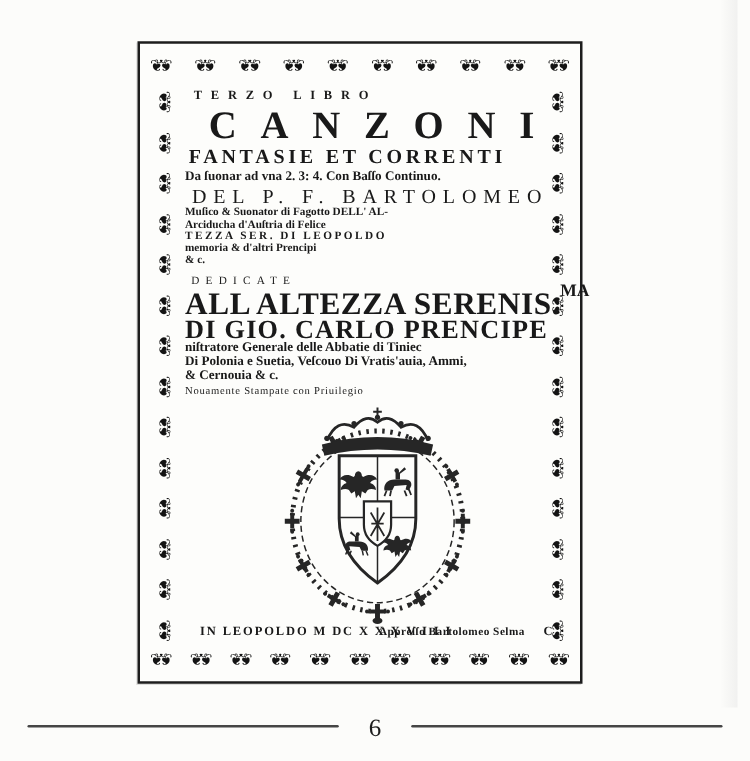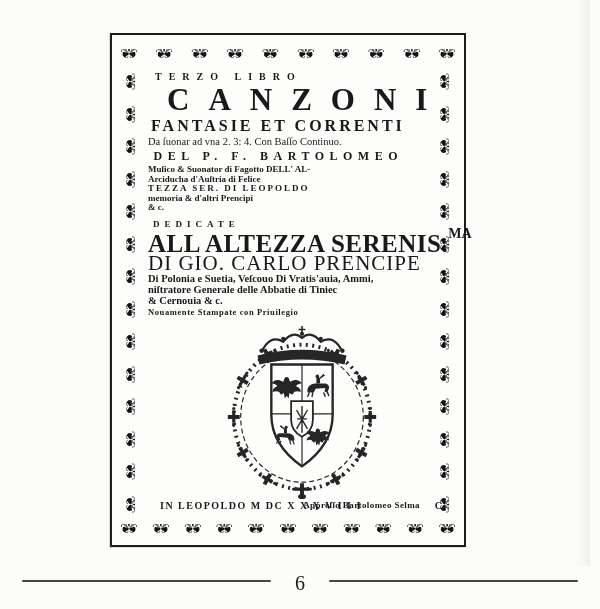--- a/index.html
+++ b/index.html
@@ -35,29 +35,29 @@
   .orn-col.right{right:5px}
   .fl{display:inline-flex;font-family:"DejaVu Sans",sans-serif;font-size:13px;
       line-height:1;color:#131313;letter-spacing:-2px}
   .fl .mir{transform:scaleX(-1)}
   .orn-col .fl{transform:rotate(90deg)}
   
   .tl{position:absolute;left:36px;right:36px;text-align:left;white-space:nowrap}
   .l-header   {top:36px;font-size:10px;font-weight:700;letter-spacing:7px;padding-left:7px}
   .l-title    {top:47px;font-size:31px;font-weight:700;letter-spacing:19px;padding-left:19px}
   .l-subtitle {top:82px;font-size:16px;font-weight:700;letter-spacing:3px;padding-left:3px}
-  .l-scoring  {top:101px;font-size:10.5px;font-weight:400}
-  .l-author   {top:114px;font-size:12px;font-weight:700;letter-spacing:5.5px;padding-left:5.5px}
+  .l-scoring  {top:101px;font-size:10.5px;font-weight:700}
+  .l-author   {top:114px;font-size:16px;font-weight:400;letter-spacing:5.5px;padding-left:5.5px}
   .l-details  {top:130px;font-size:9px;font-weight:700;line-height:9.6px;white-space:normal}
-  .l-dedlabel {top:184px;font-size:9px;font-weight:700;letter-spacing:5px;padding-left:5px}
+  .l-dedlabel {top:184px;font-size:9px;font-weight:400;letter-spacing:5px;padding-left:5px}
   .l-ded1     {top:191px;font-size:25px;font-weight:700;letter-spacing:.5px}
   .l-ded1 .sup{font-size:14px;vertical-align:14px;letter-spacing:0}
-  .l-ded2     {top:216px;font-size:21px;font-weight:400;letter-spacing:1px}
+  .l-ded2     {top:216px;font-size:21px;font-weight:700;letter-spacing:1px}
   .l-deddet   {top:238px;font-size:10.5px;font-weight:700;line-height:11px;white-space:normal}
-  .l-priv     {top:272px;font-size:8.5px;font-weight:700;letter-spacing:.6px}
+  .l-priv     {top:272px;font-size:8.5px;font-weight:400;letter-spacing:.6px}
   .arms{position:absolute;left:105px;top:287px;width:170px;height:178px}
   .l-imprint{
     position:absolute;left:40px;right:20px;top:465px;
     font-size:10px;font-weight:700;white-space:nowrap;
   }
   .l-imprint .ileft{position:absolute;left:8px;letter-spacing:1.5px}
   .l-imprint .iright{position:absolute;right:24px;font-size:9px;letter-spacing:.4px}
   .l-imprint .isig{position:absolute;right:2px;font-size:10px}
   
   .footer{position:absolute;left:22px;right:22px;top:568px;height:26px;
@@ -292,22 +292,22 @@
     <div>&amp; c.</div>
   </div>
 
   <div class="tl l-dedlabel">DEDICATE</div>
 
   <div class="tl l-ded1"><span>ALL ALTEZZA SERENIS.</span><span class="sup">MA</span></div>
 
   <div class="tl l-ded2">DI GIO. CARLO PRENCIPE</div>
 
   <div class="tl l-deddet">
+    <div>niſtratore Generale delle Abbatie di Tiniec</div>
     <div>Di Polonia e Suetia, Veſcouo Di Vratis'auia, Ammi,</div>
-    <div>niſtratore Generale delle Abbatie di Tiniec</div>
     <div>&amp; Cernouia &amp; c.</div>
   </div>
 
   <div class="tl l-priv">Nouamente Stampate con Priuilegio</div>
 
   <svg class="arms" viewBox="0 0 170 180">
     <defs>
       <g id="lk" fill="#161616">
         <path d="M-6 -1.6 H-2 V-6 H2 V-1.6 H6 V1.6 H2 V6 H-2 V1.6 H-6 Z"></path>
         <circle r="1.6" cx="-8.5" cy="0"></circle>

